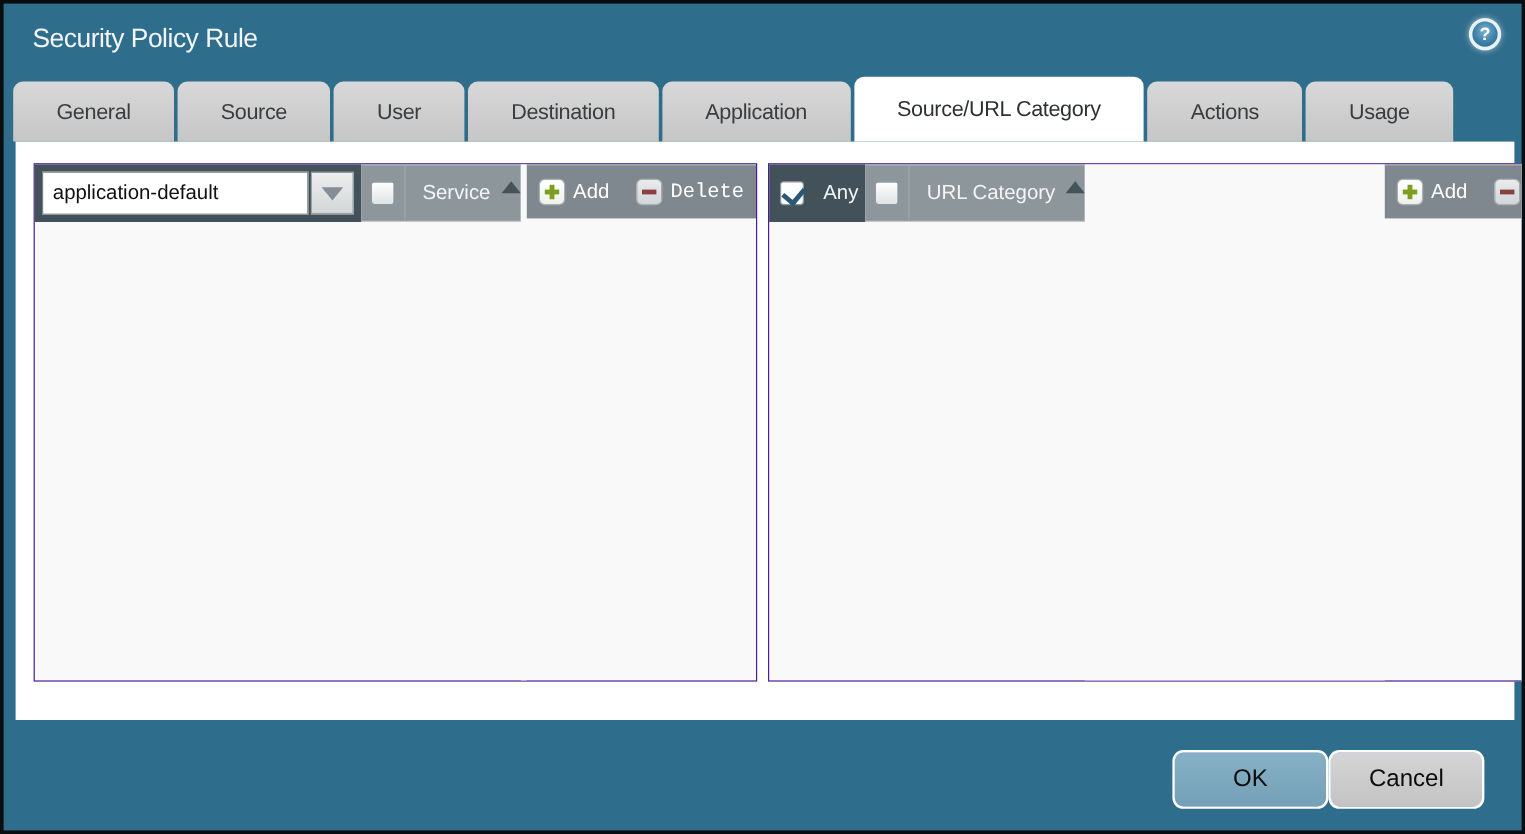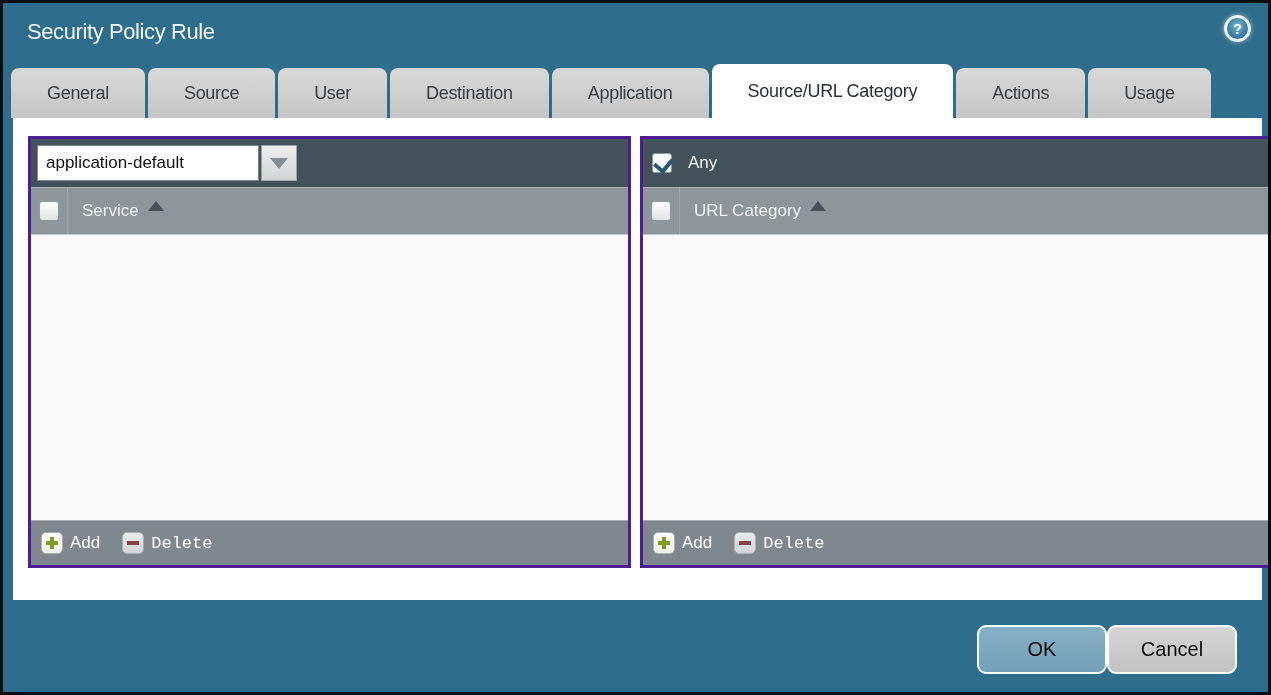--- a/index.html
+++ b/index.html
@@ -49,23 +49,23 @@
     background:#ffffff;
     color:#2e3133;
   }
   
   .content {
     position:absolute; left:10px; top:115px; width:1249px; height:482px;
     background:#ffffff;
   }
   .panel {
     position:absolute; top:18px; height:432px;
-    border:3px solid #4c1d95;
+    border:1px solid #4c1d95;
     background:#f8f9f8;
-    display:flex; flex-direction:column;
+    display:flex; flex-direction:row;
   }
   .panel.left  { left:15px;  width:603px; }
   .panel.right { left:627px; width:706px; }
   .panel-toolbar {
     height:48px; background:#42515a; flex:0 0 auto;
     display:flex; align-items:center; padding:0 6px;
   }
   .panel-header {
     height:48px; background:#8c969b; flex:0 0 auto;
     display:flex; align-items:center;

